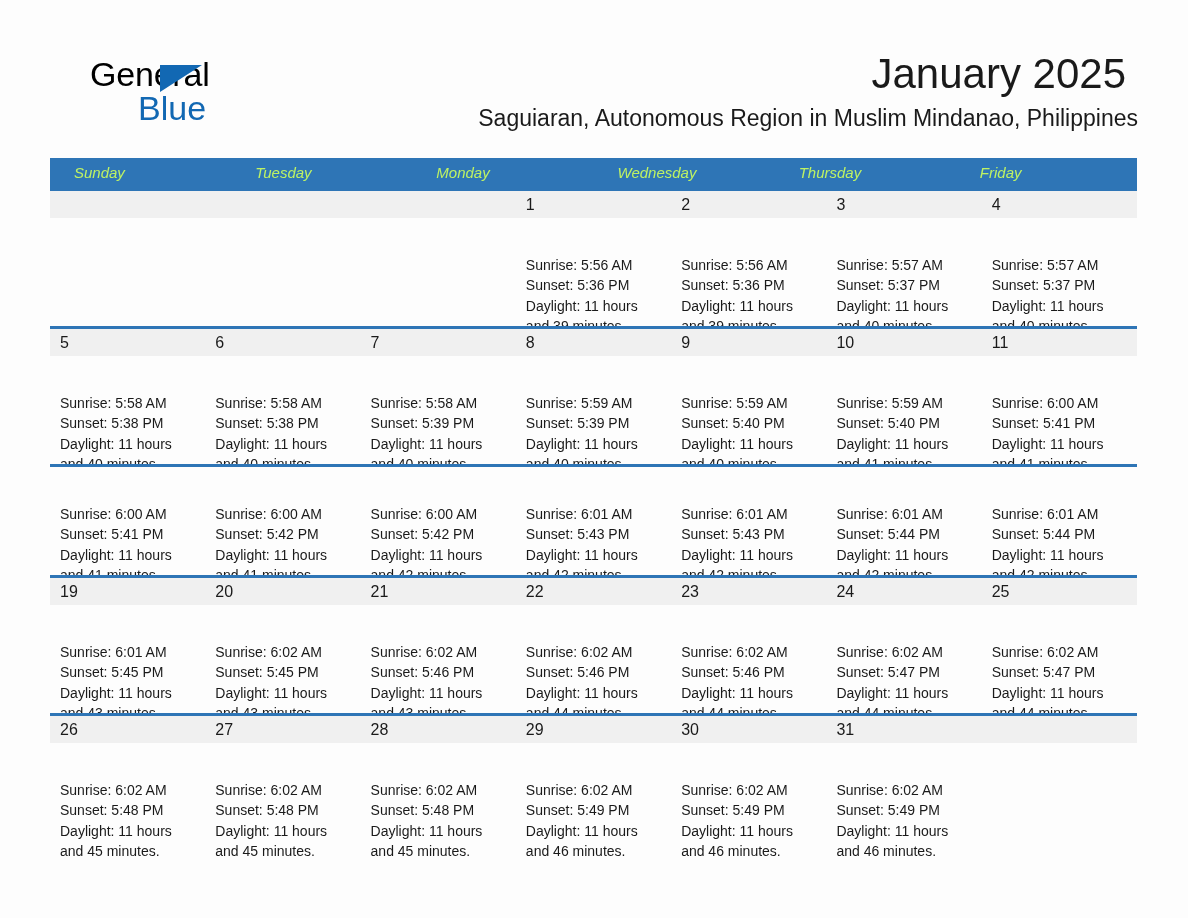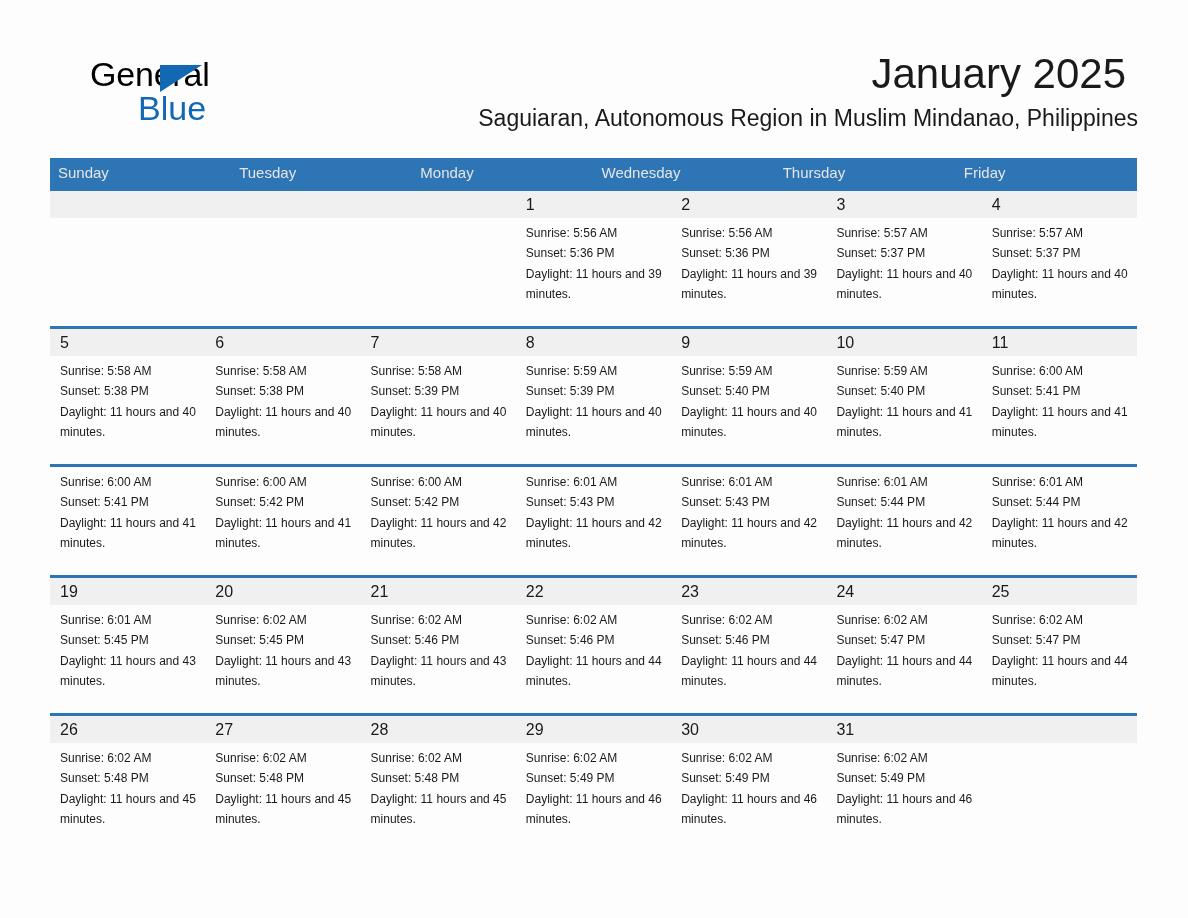--- a/index.html
+++ b/index.html
@@ -91,26 +91,27 @@
     top: 158px;
     width: 1087px;
   }
   .dow-row {
     display: flex;
     background: #2E75B6;
     height: 30px;
   }
   .dow {
     flex: 1 1 0;
-    color: #e5e5e5;
+    color: #bef264;
     font-size: 15px;
     line-height: 30px;
-    padding-left: 8px;
+    padding-left: 24px;
     box-sizing: border-box;
     white-space: nowrap;
+    font-style: italic;
   }
   .week {
     position: relative;
     border-top: 3px solid #2E75B6;
   }
   .week:first-of-type {
     border-top: none;
   }
   .week .numbers {
     display: flex;
@@ -127,23 +128,24 @@
     box-sizing: border-box;
     padding-left: 10px;
     font-size: 16px;
     color: #1A1A1A;
     line-height: 27px;
   }
   .det-cell {
     flex: 1 1 0;
     box-sizing: border-box;
     padding: 5px 8px 0 10px;
-    font-size: 12px;
+    font-size: 14px;
     color: #1A1A1A;
     line-height: 20.3px;
+    margin-top: 32px;
   }
   .det-cell div {
     white-space: nowrap;
   }
   .det-cell .daylight {
     white-space: normal;
   }
 </style>
 </head>
 <body>

